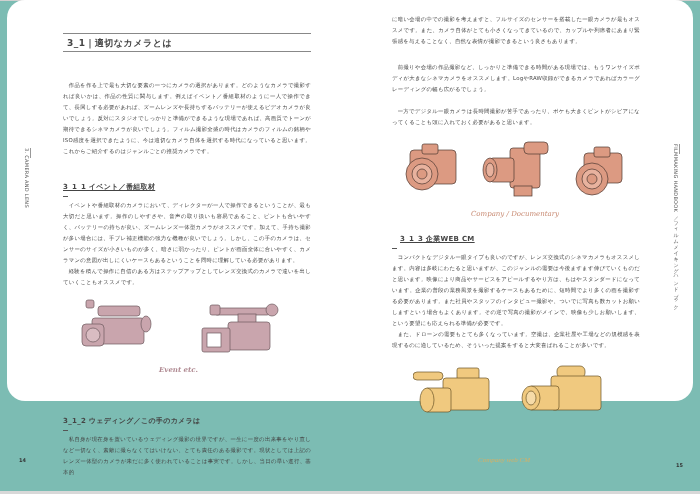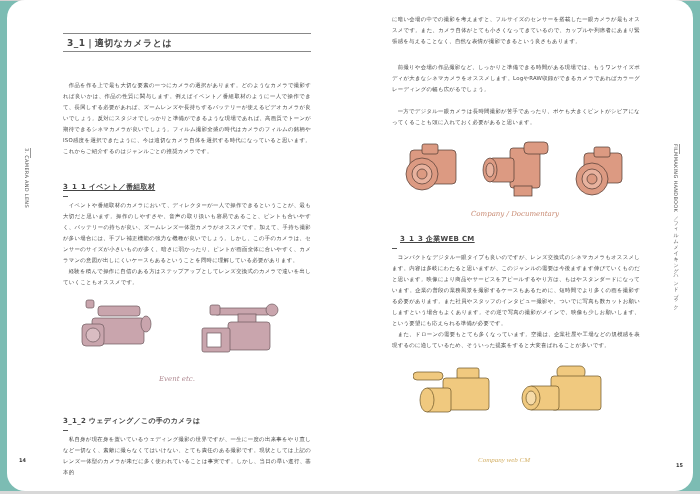--- a/index.html
+++ b/index.html
@@ -1,18 +1,18 @@
 <!DOCTYPE html>
 <html><head>
 <meta charset="utf-8">
 <style>
   html,body{margin:0;padding:0;}
   body{width:700px;height:494px;background:#7cbcb3;position:relative;overflow:hidden;font-family:"DejaVu Sans",sans-serif;color:#333;}
   .spread{position:absolute;left:0;top:0;width:700px;height:494px;}
-  .page{position:absolute;top:0;height:491px;background:#fff;}
+  .page{position:absolute;top:0;height:401px;background:#fff;}
   .page-left{left:7px;width:343px;border-radius:18px 0 0 18px;}
   .page-right{left:350px;width:343px;border-radius:0 18px 18px 0;}
   .bottom-line{position:absolute;left:0;top:491px;width:700px;height:3px;background:#d8d8d8;}
   .top-line{position:absolute;left:0;top:0;width:700px;height:1px;background:#d0d0d0;}
   .side-label{position:absolute;font-size:5px;color:#555;writing-mode:vertical-rl;letter-spacing:0.3px;white-space:nowrap;}
   .side-label::before{content:"";display:block;width:0;height:10px;border-right:1px solid #999;margin:0 auto 3px auto;}
   .side-left{left:17px;top:148px;}
   .side-right{left:673px;top:144px;}
   .section-head{position:absolute;left:56px;top:33px;width:248px;border-top:1px solid #888;border-bottom:1px solid #888;height:17px;}
   .section-head span{position:absolute;left:4px;top:3px;font-size:9px;font-weight:bold;color:#444;letter-spacing:0.5px;}
@@ -57,21 +57,21 @@
       <g fill="#c9a5ad" stroke="#6d5a5e" stroke-width="0.7">
         <rect x="14" y="8" width="56" height="7" rx="3"></rect>
         <circle cx="72" cy="10" r="6"></circle>
         <rect x="10" y="5" width="10" height="10" rx="2"></rect>
         <rect x="38" y="14" width="18" height="10"></rect>
         <rect x="28" y="22" width="42" height="28" rx="3"></rect>
         <rect x="2" y="28" width="28" height="24" rx="2"></rect>
         <rect x="7" y="33" width="14" height="14" fill="#fff"></rect>
       </g>
     </svg>
-    <div class="caption" style="left: 152px; top: 375px; color: rgb(176, 138, 146);">Event etc.</div>
+    <div class="caption" style="left: 152px; top: 365px; color: rgb(176, 138, 146); font-weight: bold;">Event etc.</div>
 
     <div class="sub-head" style="left:56px;top:416px;">3_1_2 ウェディング／この手のカメラは</div>
     <div class="dash" style="left:56px;top:430px;"></div>
     <div class="para" style="left:56px;top:434px;width:248px;">　私自身が現在身を置いているウェディング撮影の世界ですが、一生に一度の出来事をやり直しなど一切なく、素敵に撮らなくてはいけない、とても責任のある撮影です。現状としては上記のレンズ一体型のカメラが未だに多く使われていることは事実です。しかし、当日の早い進行、基本的</div>
 
     <div class="page-num" style="left:12px;top:457px;">14</div>
   </div>
 
   <div class="page page-right">
     <div class="para" style="left:42px;top:14px;width:248px;">に暗い会場の中での撮影を考えますと、フルサイズのセンサーを搭載した一眼カメラが最もオススメです。また、カメラ自体がとても小さくなってきているので、カップルや列席者にあまり緊張感を与えることなく、自然な表情が撮影できるという良さもあります。</div>

